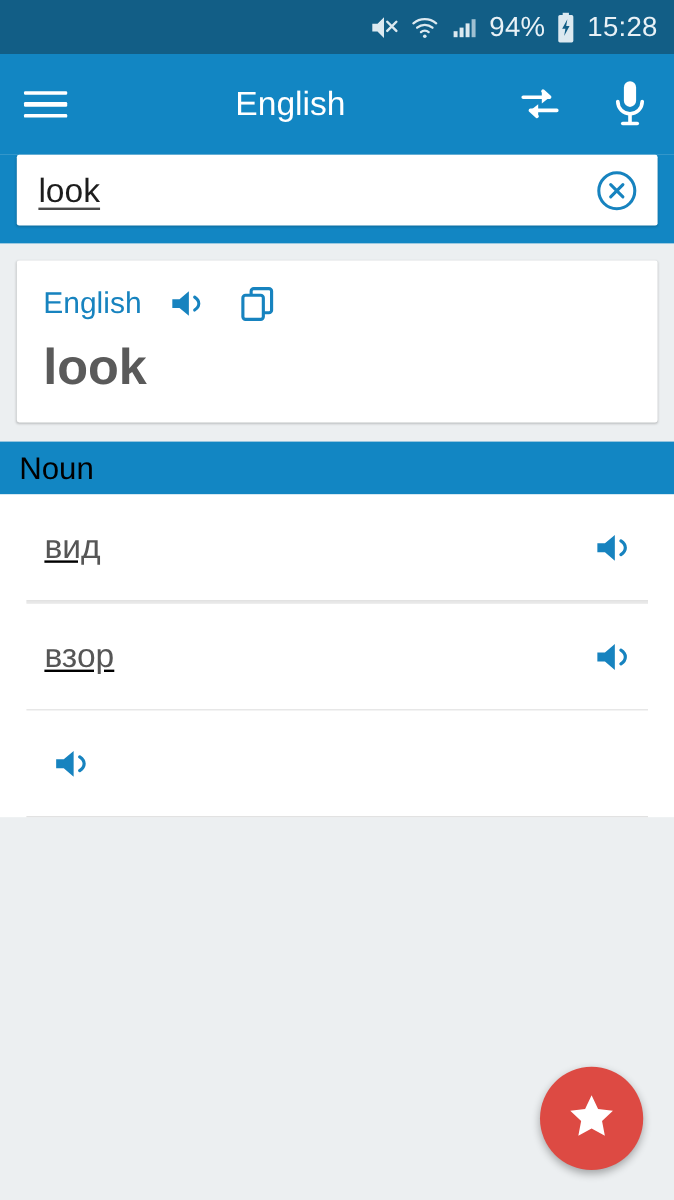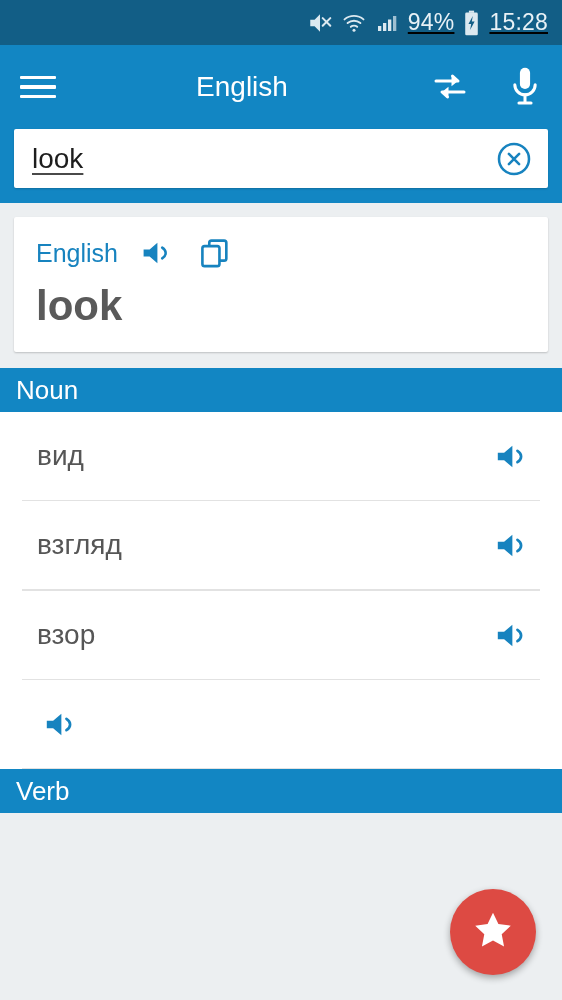--- a/index.html
+++ b/index.html
@@ -8,21 +8,21 @@
     font-family:"Liberation Sans", sans-serif;
     background:#ffffff;
     overflow:hidden;
   }
   #app { position:relative; width:562px; height:1000px; overflow:hidden; background:#eceff1; }
 
   
   .statusbar {
     height:45px; background:#125e86;
     display:flex; align-items:center; justify-content:flex-end;
-    padding-right:14px; gap:9px;text-decoration:underline;
+    padding-right:14px; gap:9px;
   }
   .statusbar .sb-text {
     color:#e8f1f6; font-size:23px; letter-spacing:.2px; line-height:1;
   }
   .sb-ico { display:flex; align-items:center; }
 
   
   .appbar {
     height:84px; background:#1286c3;
     display:flex; align-items:center;
@@ -59,28 +59,28 @@
   .wordcard-head { display:flex; align-items:center; gap:22px; height:38px; }
   .wc-lang { color:#1783bf; font-size:25px; cursor:pointer; }
   .wc-ico { cursor:pointer; display:flex; align-items:center; }
   .wordcard-term {
     margin-top:12px; font-size:42px; font-weight:bold; color:#5a5a5a; line-height:1.05;
   }
 
   
   .pos-header {
     background:#1286c3; height:44px; display:flex; align-items:center;
-    padding-left:16px; color:#ffffff; font-size:26px;
+    padding-left:16px; color:#000000; font-size:26px;
   }
 
   
   .trans-list { background:#ffffff; }
   .trans-row {
     height:88px; display:flex; align-items:center;
-    padding:0 30px 0 37px; position:relative; cursor:pointer;
+    padding:0 30px 0 37px; position:relative; cursor:pointer;text-decoration:underline;
   }
   .trans-row .tr-text { flex:1; font-size:28px; color:#565656; }
   .trans-row .tr-spk { width:44px; display:flex; justify-content:flex-end; cursor:pointer; }
   .divider { height:1px; background:#e2e2e2; margin:0 22px; }
 
   
   .fab {
     position:absolute; right:26px; bottom:25px;
     width:86px; height:86px; border-radius:50%;
     background:#dd4a43; display:flex; align-items:center; justify-content:center;
@@ -191,29 +191,20 @@
       <span class="tr-text">вид</span>
       <span class="tr-spk">
         <svg width="38" height="31" viewBox="0 0 30 24">
             <path d="M3 9h5l6.5-5.5v17L8 15H3z" fill="#1783bf"></path>
             <path d="M18.5 7.5c1.9 1.2 2.9 2.8 2.9 4.5s-1 3.3-2.9 4.5" stroke="#1783bf" stroke-width="2.1" fill="none" stroke-linecap="round"></path>
           </svg>
       </span>
     </div>
     <div class="divider"></div>
 
-    <div class="trans-row">
-      <span class="tr-text">взгляд</span>
-      <span class="tr-spk">
-        <svg width="38" height="31" viewBox="0 0 30 24">
-            <path d="M3 9h5l6.5-5.5v17L8 15H3z" fill="#1783bf"></path>
-            <path d="M18.5 7.5c1.9 1.2 2.9 2.8 2.9 4.5s-1 3.3-2.9 4.5" stroke="#1783bf" stroke-width="2.1" fill="none" stroke-linecap="round"></path>
-          </svg>
-      </span>
-    </div>
     <div class="divider"></div>
 
     <div class="divider"></div>
 
     <div class="trans-row">
       <span class="tr-text">взор</span>
       <span class="tr-spk">
         <svg width="38" height="31" viewBox="0 0 30 24">
             <path d="M3 9h5l6.5-5.5v17L8 15H3z" fill="#1783bf"></path>
             <path d="M18.5 7.5c1.9 1.2 2.9 2.8 2.9 4.5s-1 3.3-2.9 4.5" stroke="#1783bf" stroke-width="2.1" fill="none" stroke-linecap="round"></path>
@@ -227,21 +218,20 @@
         <svg width="38" height="31" viewBox="0 0 30 24">
             <path d="M3 9h5l6.5-5.5v17L8 15H3z" fill="#1783bf"></path>
             <path d="M18.5 7.5c1.9 1.2 2.9 2.8 2.9 4.5s-1 3.3-2.9 4.5" stroke="#1783bf" stroke-width="2.1" fill="none" stroke-linecap="round"></path>
           </svg>
       </span>
     </div>
     <div class="divider"></div>
 
   </div>
 
-  <div class="pos-header">Verb</div>
 
   <div class="fab" title="Add to favorites">
     <span>
       <svg width="44" height="44" viewBox="0 0 24 24">
         <path d="M12 2.6l2.95 6.18 6.75.85-4.95 4.66 1.28 6.72L12 17.7l-6.03 3.31 1.28-6.72L2.3 9.63l6.75-.85z" fill="#ffffff"></path>
       </svg>
     </span>
   </div>
 
 </div>

